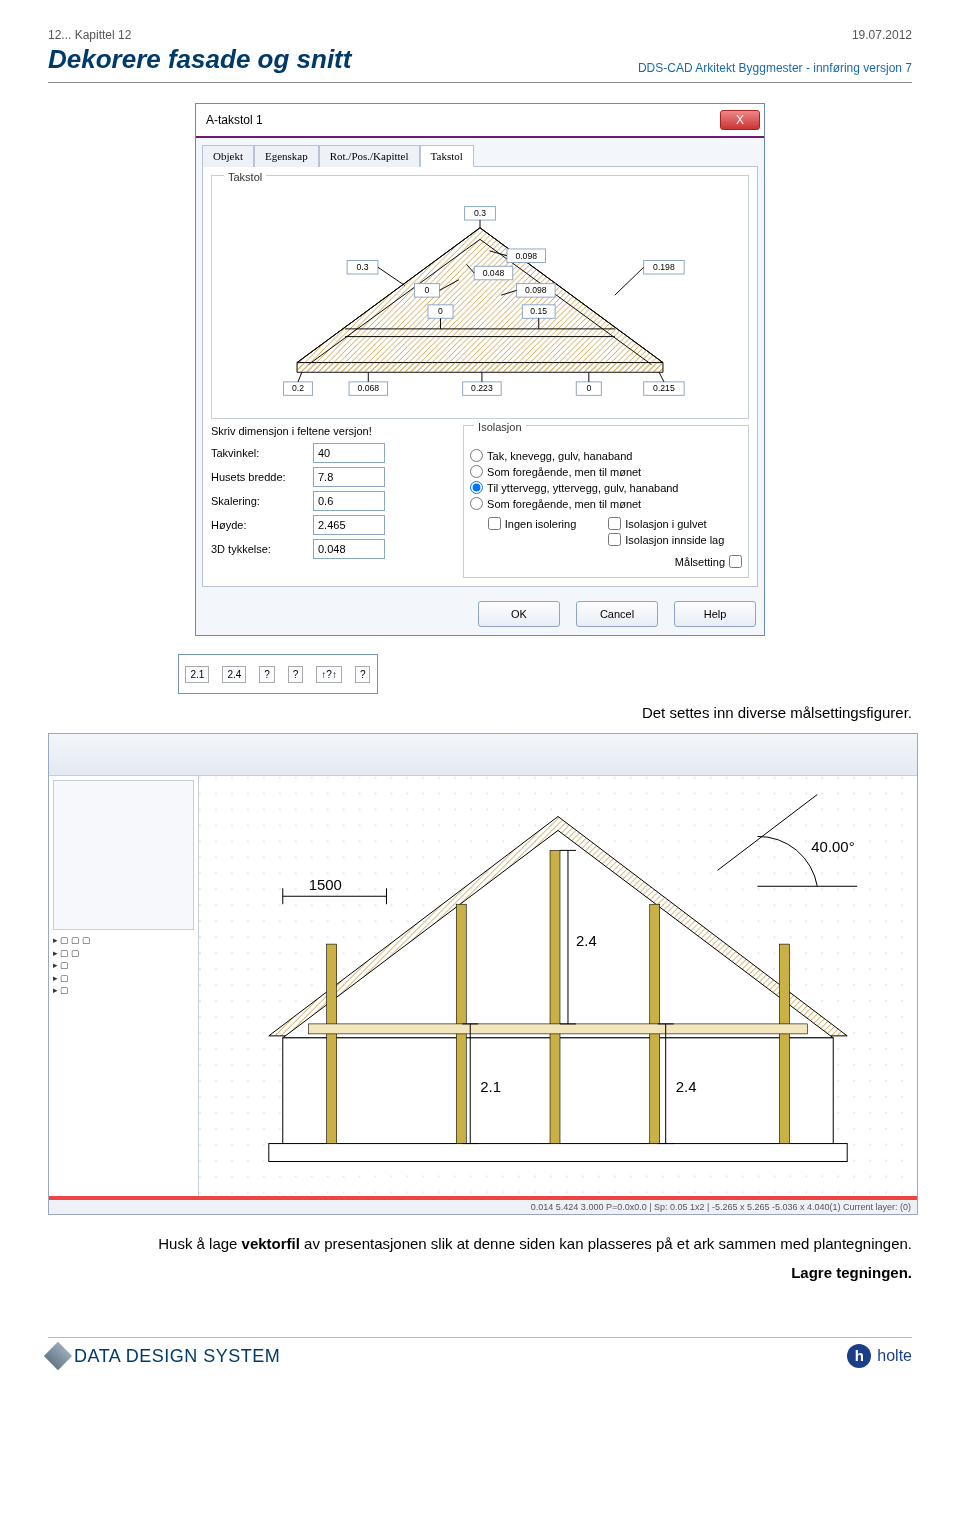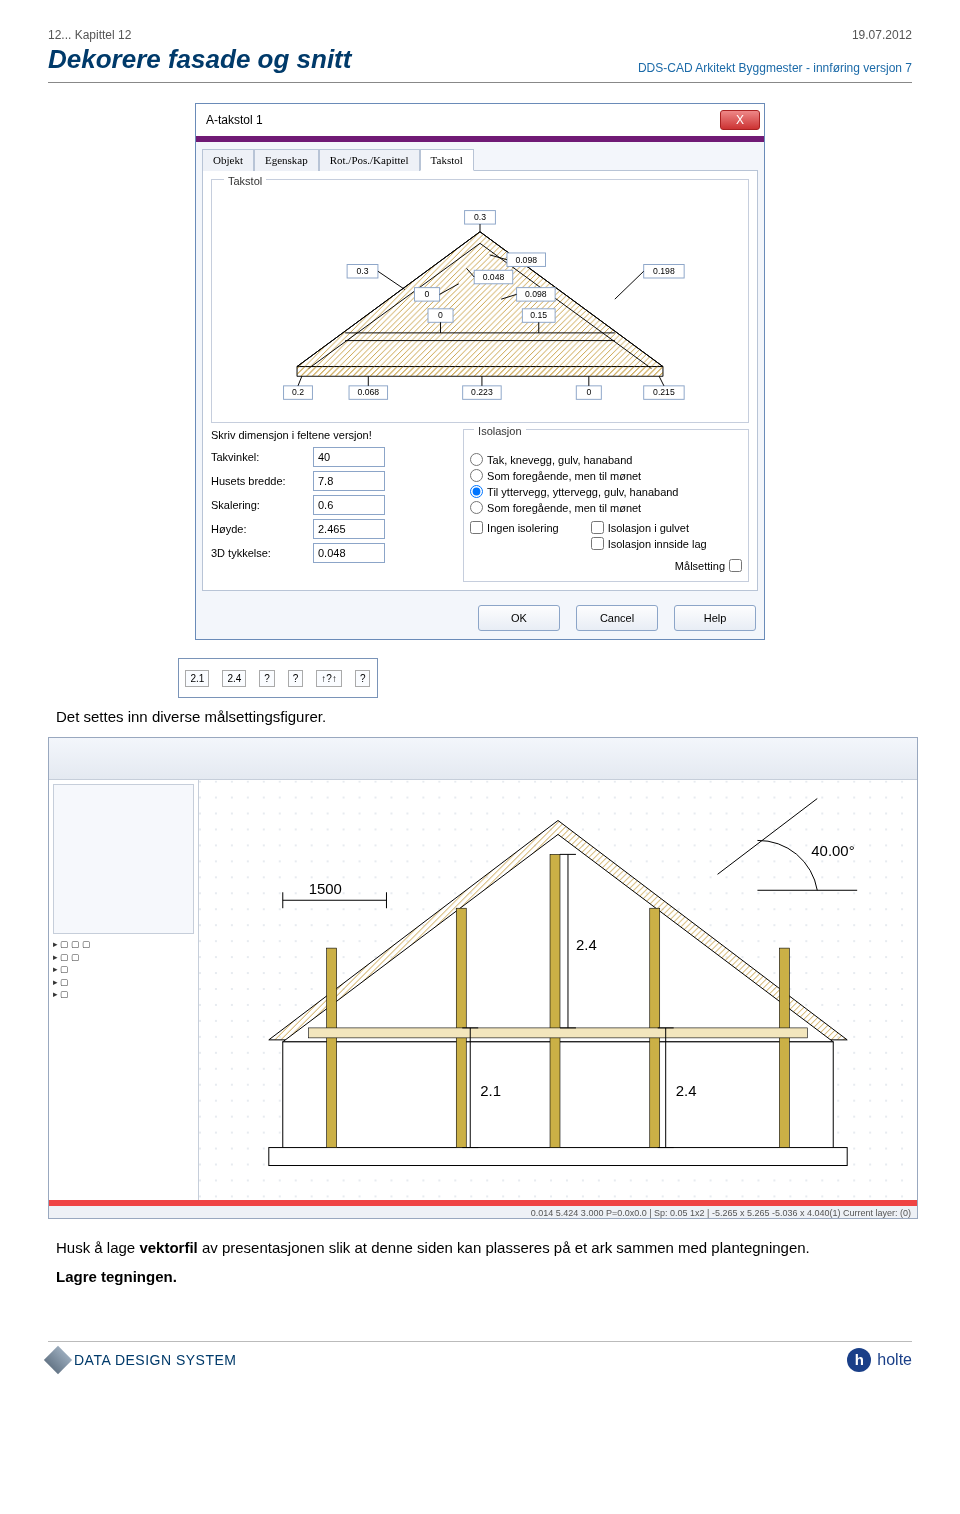--- a/index.html
+++ b/index.html
@@ -45,21 +45,21 @@
     border: 1px solid #6a8bb8;
     background: #f3f6fb;
     font-size: 12px;
     color: #000;
   }
   .dialog-titlebar {
     display: flex;
     justify-content: space-between;
     align-items: center;
     background: #fff;
-    border-bottom: 6px solid #701a75;
+    border-bottom: 2px solid #701a75;
     padding: 6px 4px 6px 10px;
   }
   .close-btn {
     width: 40px; height: 20px;
     background: linear-gradient(#e88, #c33);
     border: 1px solid #a22;
     border-radius: 3px;
     color: #fff; text-align: center;
     font-size: 12px; line-height: 18px;
   }
@@ -117,21 +117,21 @@
   .field-row input {
     width: 72px; height: 20px;
     border: 1px solid #8ca5c8;
     padding: 0 4px; font-size: 11px;
     background: #fff;
   }
   .iso-group { flex: 1; border: 1px solid #c6cedd; padding: 6px; }
   .iso-group .fieldset-label { top: -12px; }
   .opt-row { display: flex; align-items: center; gap: 4px; margin: 3px 0; font-size: 11px; }
   .opt-row input { margin: 0; }
-  .chk-row-group { display: flex; gap: 32px; margin-top: 4px; }
+  .chk-row-group { display: flex; gap: 32px; margin-top: 4px; justify-content: center; }
   .dialog-buttons {
     display: flex; justify-content: flex-end; gap: 16px;
     padding: 8px;
   }
   .dlg-btn {
     width: 82px; height: 26px;
     border: 1px solid #8ca5c8;
     background: linear-gradient(#fdfdfe, #e8edf5);
     border-radius: 3px;
     font-size: 11px;
@@ -150,20 +150,21 @@
   }
   .icon-strip span {
     border: 1px solid #aaa;
     padding: 2px 4px;
     background: #fafcff;
   }
 
   .body-text {
     font-size: 15px;
     margin: 8px 0 12px 8px;
+    text-align: right;
   }
 
   
   .cad-window {
     width: 870px;
     margin: 0 auto 20px;
     border: 1px solid #99a8bf;
     background: #f5f7fb;
   }
   .cad-top {
@@ -191,21 +192,21 @@
   }
   .cad-canvas {
     flex: 1;
     background: #fff;
     position: relative;
     overflow: hidden;
   }
   .cad-canvas svg { width: 100%; height: 100%; }
   .cad-status {
     height: 18px;
-    border-top: 6px solid #ef4444;
+    border-top: 4px solid #ef4444;
     background: #eef1f6;
     font-size: 9px;
     color: #555;
     padding: 2px 6px;
     text-align: right;
   }
 
   .footer {
     margin-top: 56px;
     display: flex;
@@ -213,21 +214,21 @@
     align-items: center;
     border-top: 1px solid #bbb;
     padding-top: 6px;
   }
   .dds-logo { display: flex; align-items: center; gap: 6px; }
   .dds-logo .cube {
     width: 20px; height: 20px;
     background: linear-gradient(#9ab, #678);
     transform: rotate(45deg);
   }
-  .dds-text { font-size: 14px; color: #003a6a; letter-spacing: 0.5px; }
+  .dds-text { font-size: 18px; color: #003a6a; letter-spacing: 0.5px; }
   .dds-text .small { font-variant: small-caps; }
   .holte-logo { display: flex; align-items: center; gap: 6px; }
   .holte-h {
     width: 24px; height: 24px; border-radius: 50%;
     background: #1a3f88; color: #fff;
     font-weight: bold; text-align: center; line-height: 24px;
     font-size: 15px;
   }
   .holte-text { font-size: 16px; color: #1a3f88; font-weight: 500; }
 

